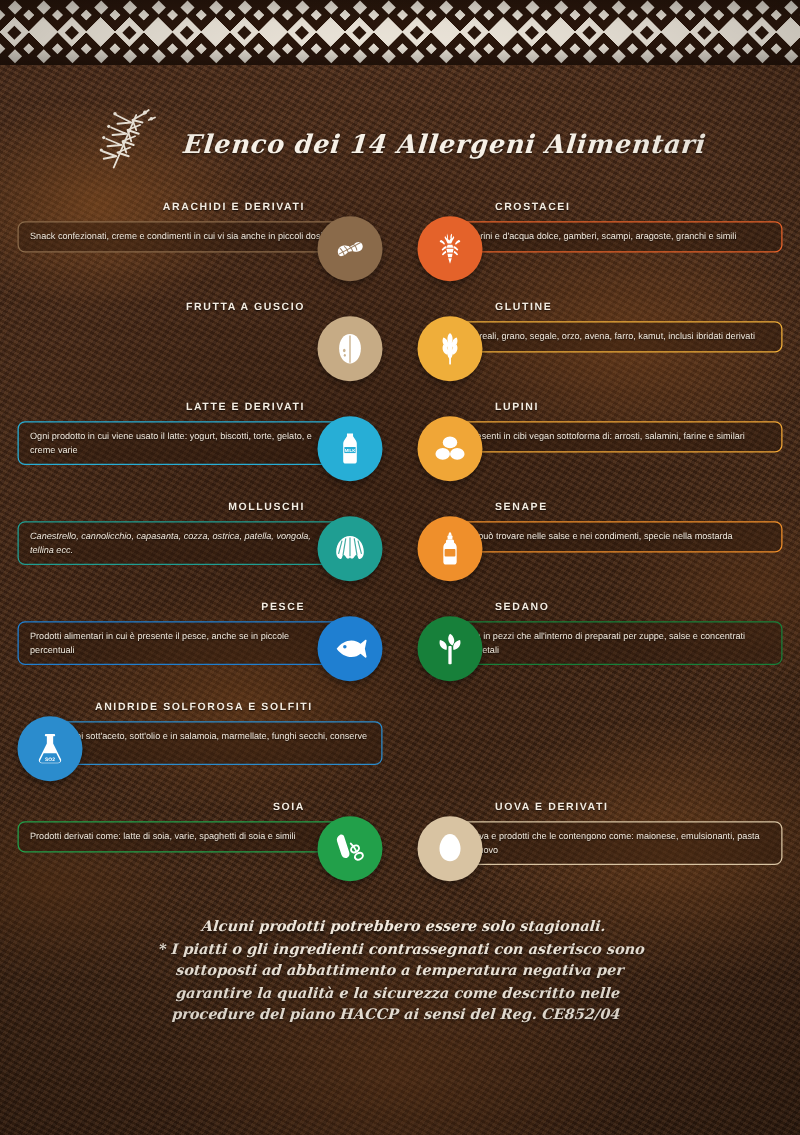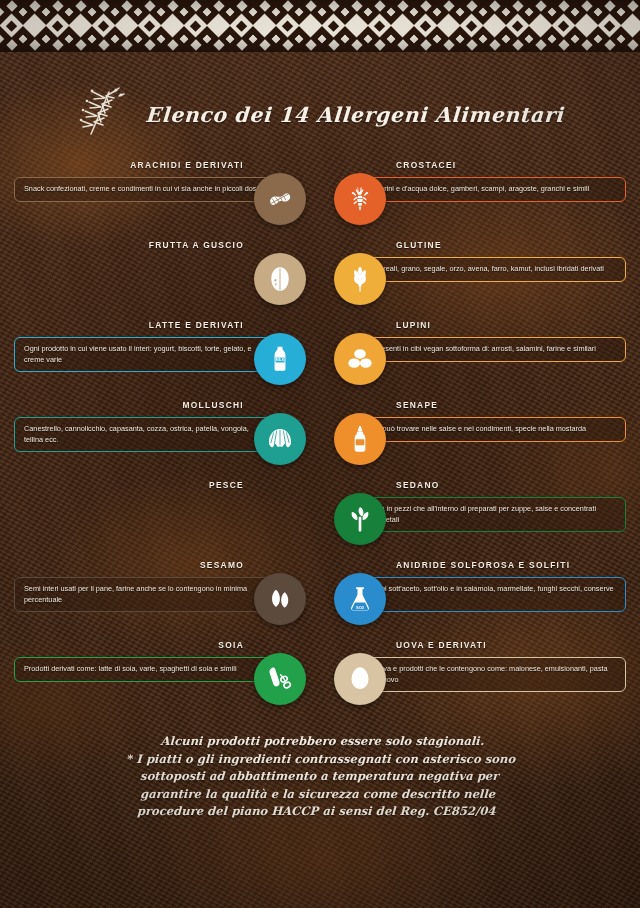--- a/index.html
+++ b/index.html
@@ -511,21 +511,21 @@
               </div>
             </div>
           </div>
         </div>
       </div>
       <div class="row">
         <div class="cell left">
           <div class="stack">
             <div class="heading">LATTE E DERIVATI</div>
             <div class="body">
-              <div class="desc" style="border: 1px solid rgb(39, 174, 214);">Ogni prodotto in cui viene usato il interi: yogurt, biscotti, torte, gelato, e creme varie</div>
+              <div class="desc" style="border: 1px solid rgb(39, 174, 214);">Ogni prodotto in cui viene usato il latte: yogurt, biscotti, torte, gelato, e creme varie</div>
               <div class="badge" style="background: rgb(39, 174, 214);">
                 <svg viewBox="0 0 32 32" width="30" height="30" aria-hidden="true">
                   <path d="M13.4 3h5.2v2.3l2.4 3.6c.5.8.8 1.7.8 2.6v15.1c0 1.1-.9 2-2 2H12.2c-1.1 0-2-.9-2-2V11.5c0-.9.3-1.8.8-2.6l2.4-3.6z" fill="#ffffff"></path>
                   <rect x="11.2" y="14.5" width="9.6" height="5.2" fill="#27aed6"></rect>
                   <text x="16" y="18.5" font-family="Liberation Sans, sans-serif" font-size="3.7" font-weight="bold" fill="#ffffff" text-anchor="middle">MILK</text>
                 </svg>
               </div>
             </div>
           </div>
         </div>
@@ -545,21 +545,21 @@
               </div>
             </div>
           </div>
         </div>
       </div>
       <div class="row">
         <div class="cell left">
           <div class="stack">
             <div class="heading">MOLLUSCHI</div>
             <div class="body">
-              <div class="desc" style="border: 1px solid rgb(31, 158, 146);">Canestrello, cannolicchio, capasanta, cozza, ostrica, patella, vongola, tellina ecc.</div>
+              <div class="desc" style="border: 1px solid rgb(31, 158, 146); font-style: italic;">Canestrello, cannolicchio, capasanta, cozza, ostrica, patella, vongola, tellina ecc.</div>
               <div class="badge" style="background: rgb(31, 158, 146);">
                 <svg viewBox="0 0 32 32" width="30" height="30" aria-hidden="true">
                   <path d="M16 5.2c6.6 0 11.8 6.1 11.8 13.6 0 2.6-.9 4.5-2.4 5.6-.9.7-2.2.4-2.5-.7l-.4-1.4c-.3-1-1.6-1.2-2.2-.4l-1.2 1.7c-.7 1-2.2 1-2.9 0l-.2-.3-.2.3c-.7 1-2.2 1-2.9 0l-1.2-1.7c-.6-.8-1.9-.6-2.2.4l-.4 1.4c-.3 1.1-1.6 1.4-2.5.7-1.5-1.1-2.4-3-2.4-5.6C4.2 11.3 9.4 5.2 16 5.2z" fill="#ffffff"></path>
                   <g stroke="#1f9e92" stroke-width="1" opacity=".85" fill="none">
                     <path d="M16 6.4v16"></path>
                     <path d="M12.4 7.1 10 21.6"></path>
                     <path d="M19.6 7.1 22 21.6"></path>
                     <path d="M9.2 9 6.2 20.4"></path>
                     <path d="M22.8 9l3 11.4"></path>
                   </g>
@@ -584,20 +584,31 @@
                 </svg>
               </div>
             </div>
           </div>
         </div>
       </div>
       <div class="row">
         <div class="cell left">
           <div class="stack">
             <div class="heading">PESCE</div>
+            <div class="body">
+              <div class="desc" style="border: 1px solid rgb(31, 127, 209);">Prodotti alimentari in cui è presente il pesce, anche se in piccole percentuali</div>
+              <div class="badge" style="background: rgb(31, 127, 209);">
+                <svg viewBox="0 0 32 32" width="30" height="30" aria-hidden="true">
+                  <g fill="#ffffff">
+                    <path d="M4.6 16c3.4-4.6 8-7.1 12.6-7.1 3.2 0 5.9 1.1 7.8 2.8l3.9-3.1c.6-.5 1.4.1 1.2.8l-1.4 6.6 1.4 6.6c.2.7-.6 1.3-1.2.8l-3.9-3.1c-1.9 1.7-4.6 2.8-7.8 2.8-4.6 0-9.2-2.5-12.6-7.1z"></path>
+                  </g>
+                  <circle cx="11.6" cy="14.2" r="1.5" fill="#1f7fd1"></circle>
+                </svg>
+              </div>
+            </div>
           </div>
         </div>
         <div class="cell right">
           <div class="stack">
             <div class="heading">SEDANO</div>
             <div class="body">
               <div class="desc" style="border: 1px solid rgb(23, 128, 58);">Sia in pezzi che all'interno di preparati per zuppe, salse e concentrati vegetali</div>
               <div class="badge" style="background: rgb(23, 128, 58);">
                 <svg viewBox="0 0 32 32" width="30" height="30" aria-hidden="true">
                   <g fill="#ffffff">
@@ -606,36 +617,20 @@
                     <path d="M24.6 8.6c-2.1.3-3.8 1.3-4.9 3-1.1 1.7-1.3 3.6-.7 5.5 2.1-.3 3.8-1.3 4.9-3 1.1-1.7 1.3-3.6.7-5.5z"></path>
                     <path d="M15.3 13.6h1.4c.4 0 .7.3.7.7v14.1c0 .5-.4.9-.9.9h-1c-.5 0-.9-.4-.9-.9V14.3c0-.4.3-.7.7-.7z"></path>
                   </g>
                 </svg>
               </div>
             </div>
           </div>
         </div>
       </div>
       <div class="row">
-        <div class="cell left">
-          <div class="stack">
-            <div class="heading">SESAMO</div>
-            <div class="body">
-              <div class="desc" style="border: 1px solid rgb(92, 74, 61);">Semi interi usati per il pane, farine anche se lo contengono in minima percentuale</div>
-              <div class="badge" style="background: rgb(92, 74, 61);">
-                <svg viewBox="0 0 32 32" width="30" height="30" aria-hidden="true">
-                  <g fill="#ffffff">
-                    <path d="M13.2 5.4c2.1 2.7 3.1 5.6 3.1 8.7 0 3.6-1.4 6.6-4.2 8.9-2.8-2.3-4.2-5.3-4.2-8.9 0-3.1 1-6 3.1-8.7.6-.8 1.6-.8 2.2 0z" transform="translate(-.4 1.6)"></path>
-                    <path d="M21.6 9.2c1.9 2.4 2.8 5 2.8 7.8 0 3.3-1.3 6-3.8 8-2.5-2-3.8-4.7-3.8-8 0-2.8.9-5.4 2.8-7.8.5-.7 1.5-.7 2 0z" transform="translate(.4 .4)"></path>
-                  </g>
-                </svg>
-              </div>
-            </div>
-          </div>
-        </div>
         <div class="cell right">
           <div class="stack">
             <div class="heading">ANIDRIDE SOLFOROSA E SOLFITI</div>
             <div class="body">
               <div class="desc" style="border: 1px solid rgb(43, 140, 205);">Cibi sott'aceto, sott'olio e in salamoia, marmellate, funghi secchi, conserve etc.</div>
               <div class="badge" style="background: rgb(43, 140, 205);">
                 <svg viewBox="0 0 32 32" width="30" height="30" aria-hidden="true">
                   <g fill="#ffffff">
                     <path d="M12.6 3.4h6.8c.6 0 1 .4 1 1s-.4 1-1 1h-.7v6.1l6.6 13.3c.8 1.6-.4 3.5-2.2 3.5H8.9c-1.8 0-3-1.9-2.2-3.5l6.6-13.3V5.4h-.7c-.6 0-1-.4-1-1s.4-1 1-1z"></path>
                   </g>

